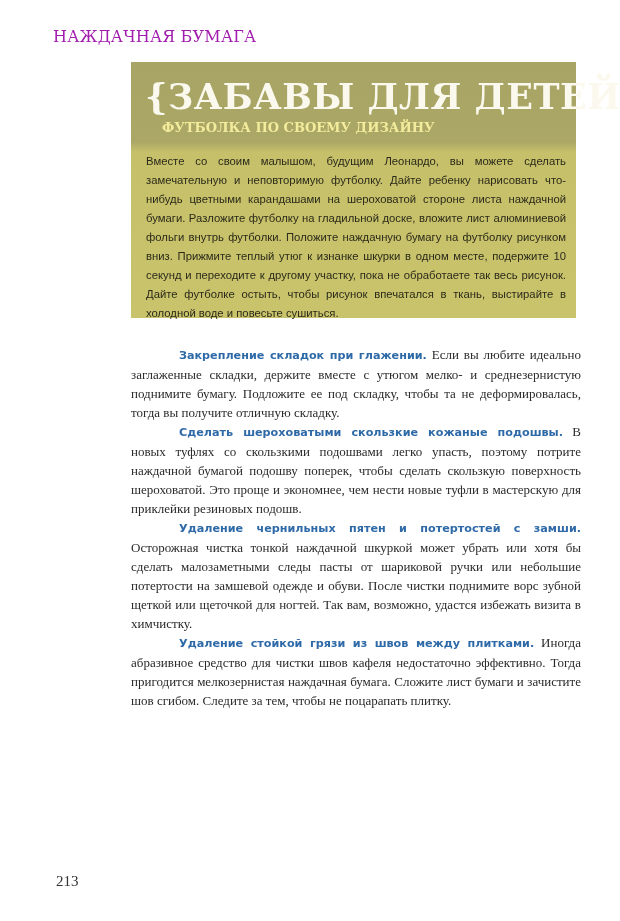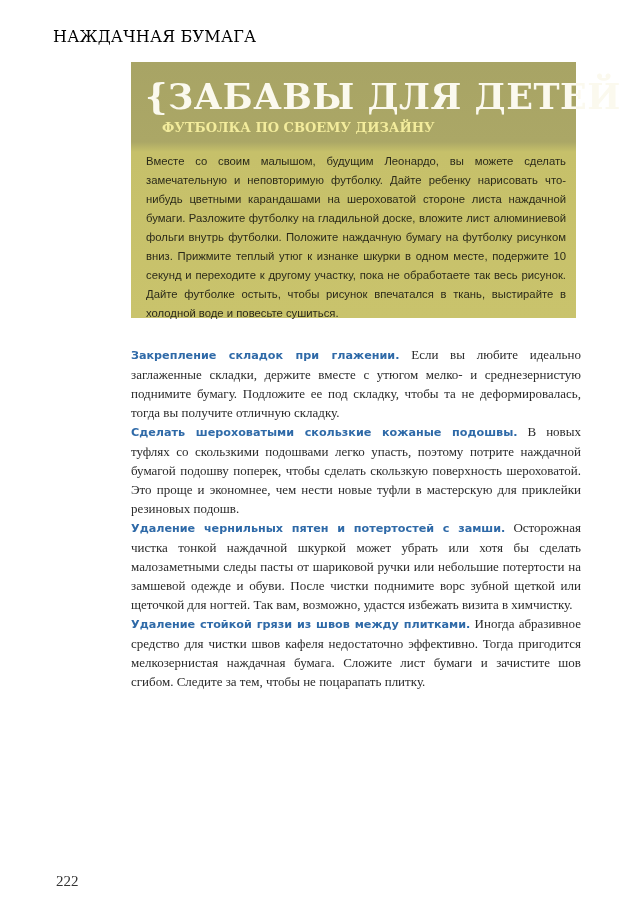--- a/index.html
+++ b/index.html
@@ -2,21 +2,21 @@
 <html><head>
   <meta charset="utf-8">
   <style>
     html, body { margin: 0; padding: 0; }
     body {
       width: 620px; height: 921px; background: #ffffff; position: relative; overflow: hidden;
       font-family: "Liberation Serif", serif; color: #222;
     }
     .running-head {
       position: absolute; left: 53px; top: 27px;
-      font-family: "DejaVu Serif", serif; font-size: 16px; color: #000000; letter-spacing: 0.2px;
+      font-family: "DejaVu Serif", serif; font-size: 16px; color: #a21caf; letter-spacing: 0.2px;
     }
     .sidebar-box {
       position: absolute; left: 131px; top: 62px; width: 445px; height: 256px;
       background: linear-gradient(to bottom, #a8a465 0px, #aba766 80px, #c6c06a 90px, #c9c36c 100%);
     }
     .box-title {
       position: absolute; left: 14px; top: 14px;
       font-family: "DejaVu Serif", serif; font-weight: bold; font-size: 35px; color: #fbf9ee;
       letter-spacing: 0.5px; white-space: nowrap;
     }
@@ -31,21 +31,21 @@
       font-family: "Liberation Sans", sans-serif; font-size: 11.3px; line-height: 19px; color: #2b2a1a;
       text-align: justify;
     }
     .main-text {
       position: absolute; left: 131px; top: 345px; width: 450px;
       font-family: "Liberation Serif", serif; font-size: 13px; line-height: 19px; color: #2a2a2a;
       text-align: justify;
     }
     .main-text p { margin: 0; }
     .tip-title {
-      font-family: "DejaVu Sans", sans-serif; font-size: 11.2px; color: #2f6aa8; font-weight: bold;
+      font-family: "DejaVu Sans", sans-serif; font-size: 11.2px; color: #2f6aa8; font-weight: bold; margin-left: 48px;
     }
     .page-number {
       position: absolute; left: 56px; top: 873px;
       font-family: "Liberation Serif", serif; font-size: 15px; color: #333;
     }
   </style>
 </head>
 <body>
 
 <div class="running-head">НАЖДАЧНАЯ БУМАГА</div>
@@ -56,13 +56,13 @@
   <div class="box-body">Вместе со своим малышом, будущим Леонардо, вы можете сделать замечательную и неповторимую футболку. Дайте ребенку нарисовать что-нибудь цветными карандашами на шероховатой стороне листа наждачной бумаги. Разложите футболку на гладильной доске, вложите лист алюминиевой фольги внутрь футболки. Положите наждачную бумагу на футболку рисунком вниз. Прижмите теплый утюг к изнанке шкурки в одном месте, подержите 10 секунд и переходите к другому участку, пока не обработаете так весь рисунок. Дайте футболке остыть, чтобы рисунок впечатался в ткань, выстирайте в холодной воде и повесьте сушиться.</div>
 </div>
 
 <div class="main-text">
   <p><span class="tip-title">Закрепление складок при глажении.</span><span> Если вы любите идеально заглаженные складки, держите вместе с утюгом мелко- и среднезернистую поднимите бумагу. Подложите ее под складку, чтобы та не деформировалась, тогда вы получите отличную складку.</span></p>
   <p><span class="tip-title">Сделать шероховатыми скользкие кожаные подошвы.</span><span> В новых туфлях со скользкими подошвами легко упасть, поэтому потрите наждачной бумагой подошву поперек, чтобы сделать скользкую поверхность шероховатой. Это проще и экономнее, чем нести новые туфли в мастерскую для приклейки резиновых подошв.</span></p>
   <p><span class="tip-title">Удаление чернильных пятен и потертостей с замши.</span><span> Осторожная чистка тонкой наждачной шкуркой может убрать или хотя бы сделать малозаметными следы пасты от шариковой ручки или небольшие потертости на замшевой одежде и обуви. После чистки поднимите ворс зубной щеткой или щеточкой для ногтей. Так вам, возможно, удастся избежать визита в химчистку.</span></p>
   <p><span class="tip-title">Удаление стойкой грязи из швов между плитками.</span><span> Иногда абразивное средство для чистки швов кафеля недостаточно эффективно. Тогда пригодится мелкозернистая наждачная бумага. Сложите лист бумаги и зачистите шов сгибом. Следите за тем, чтобы не поцарапать плитку.</span></p>
 </div>
 
-<div class="page-number">222</div>
+<div class="page-number">213</div>
 
 </body></html>

